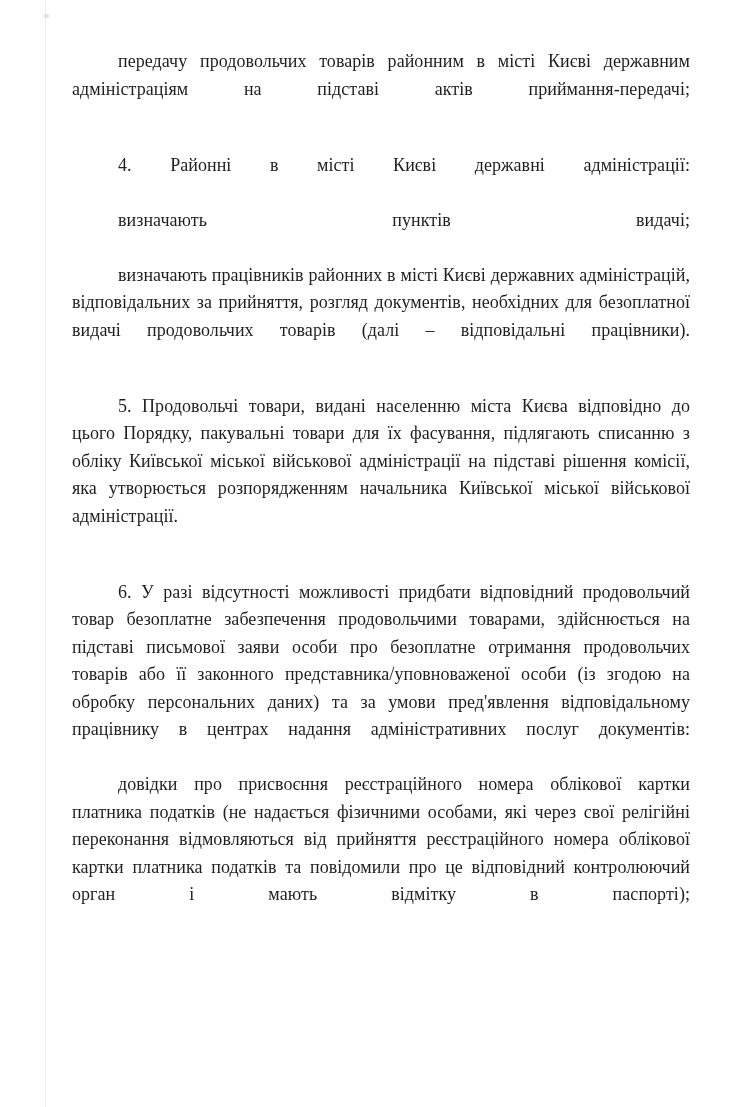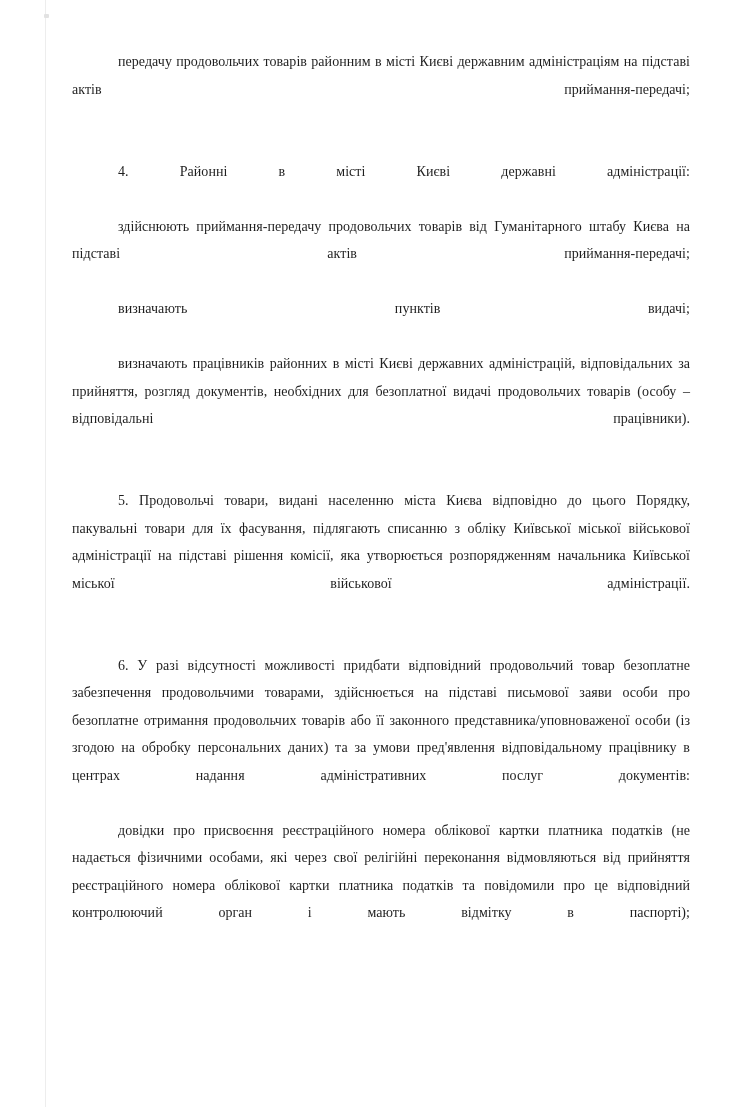--- a/index.html
+++ b/index.html
@@ -39,31 +39,31 @@
     pointer-events: none;
   }
   #text-body {
     position: absolute;
     left: 72px;
     top: 48px;
     width: 618px;
   }
   p.para {
     margin: 0;
-    font-size: 14px;
+    font-size: 18px;
     line-height: 27.5px;
     text-align: justify;
     text-justify: inter-word;
     text-indent: 46px;
     color: #1f1f1f;
     letter-spacing: 0.05px;
     word-spacing: 0.2px;
   }
   p.para.gap-before {
-    margin-top: 27px;
+    margin-top: 21px;
   }
   
   p.para::after {
     content: "";
     display: inline-block;
     width: 100%;
   }
 </style>
 </head>
 <body>
@@ -73,25 +73,24 @@
   <div class="scan-line"></div>
   <div class="scan-speck"></div>
 
   <div id="text-body">
 
     <p class="para">передачу продовольчих товарів районним в місті Києві державним адміністраціям на підставі актів приймання-передачі;</p>
 
 
     <p class="para gap-before">4. Районні в місті Києві державні адміністрації:</p>
 
-    <p class="para">здійснюють приймання-передачу продовольчих товарів від Гуманітарного штабу Києва на підставі актів приймання-передачі;</p>
 
     <p class="para">визначають пунктів видачі;</p>
 
-    <p class="para">визначають працівників районних в місті Києві державних адміністрацій, відповідальних за прийняття, розгляд документів, необхідних для безоплатної видачі продовольчих товарів (особу – відповідальні працівники).</p>
+    <p class="para">визначають працівників районних в місті Києві державних адміністрацій, відповідальних за прийняття, розгляд документів, необхідних для безоплатної видачі продовольчих товарів (далі – відповідальні працівники).</p>
 
     <p class="para gap-before">5. Продовольчі товари, видані населенню міста Києва відповідно до цього Порядку, пакувальні товари для їх фасування, підлягають списанню з обліку Київської міської військової адміністрації на підставі рішення комісії, яка утворюється розпорядженням начальника Київської міської військової адміністрації.</p>
 
     <p class="para gap-before">6. У разі відсутності можливості придбати відповідний продовольчий товар безоплатне забезпечення продовольчими товарами, здійснюється на підставі письмової заяви особи про безоплатне отримання продовольчих товарів або її законного представника/уповноваженої особи (із згодою на обробку персональних даних) та за умови пред'явлення відповідальному працівнику в центрах надання адміністративних послуг документів:</p>
 
 
     <p class="para">довідки про присвоєння реєстраційного номера облікової картки платника податків (не надається фізичними особами, які через свої релігійні переконання відмовляються від прийняття реєстраційного номера облікової картки платника податків та повідомили про це відповідний контролюючий орган і мають відмітку в паспорті);</p>
 
   </div>
 </div>

